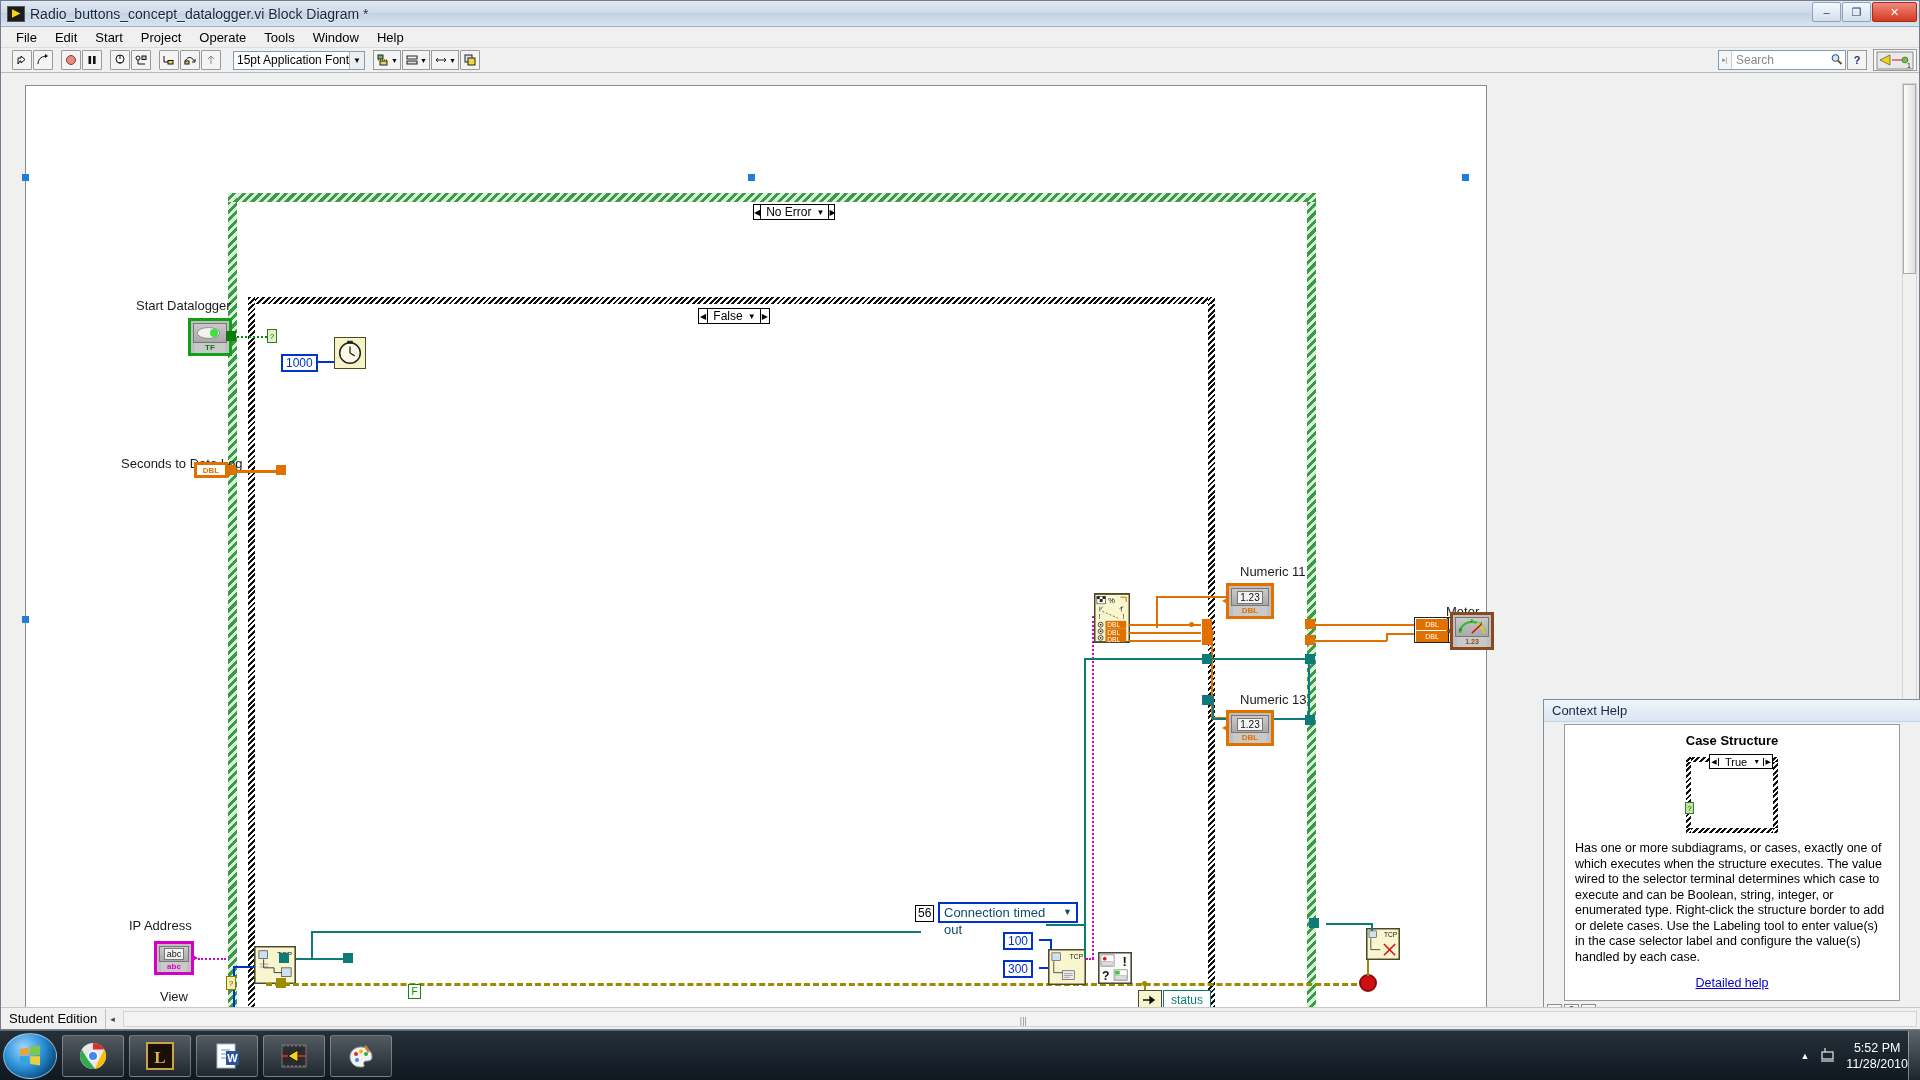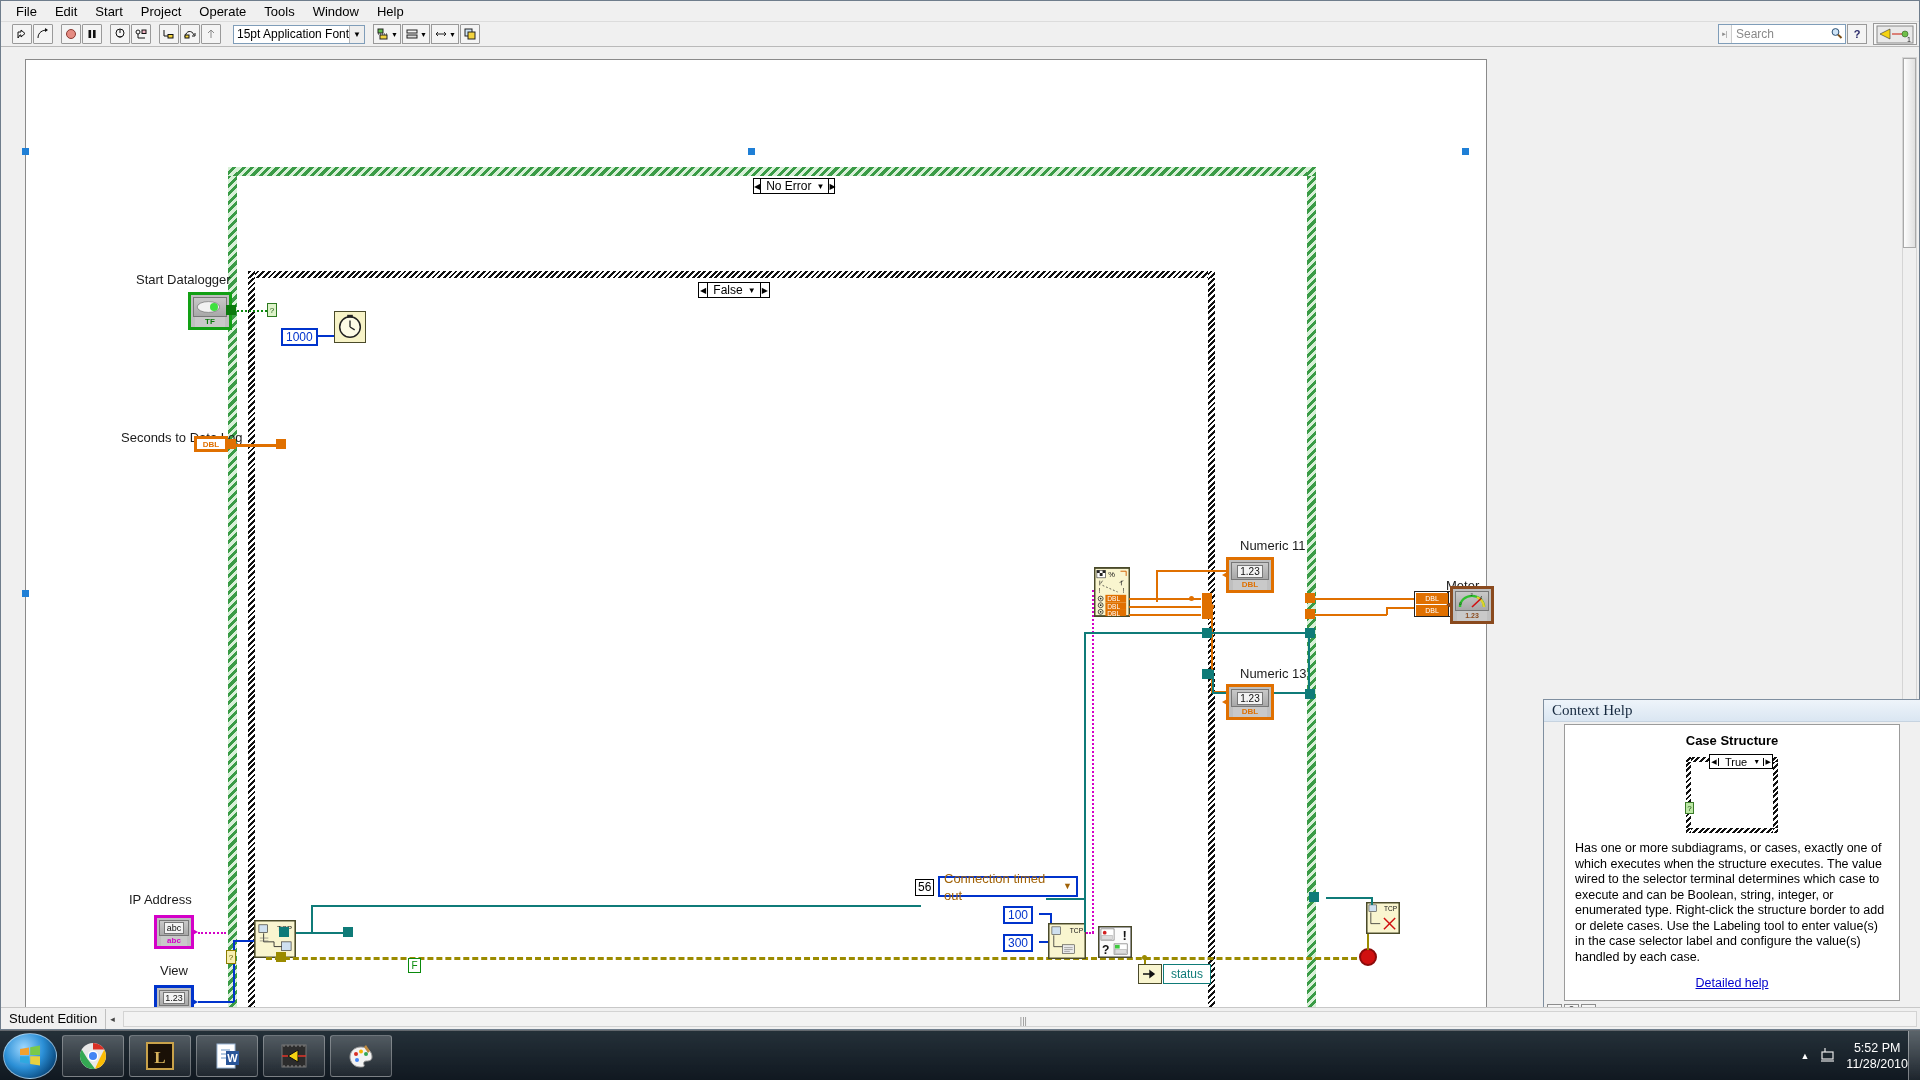--- a/index.html
+++ b/index.html
@@ -183,22 +183,22 @@
     width:0;height:0;border-right:7px solid;border-top:4px solid transparent;
     border-bottom:4px solid transparent;
   }
   
   .konst{
     position:absolute;border:2px solid #0033cc;background:#fff;color:#0033cc;
     font-size:12px;line-height:14px;padding:0 3px;white-space:nowrap;
   }
   
   .enumk{
-    position:absolute;border:2px solid #0033cc;background:#fff;color:#a16207;
-    font-size:13px;line-height:17px;padding:8px 4px;display:flex;align-items:center;
+    position:absolute;border:2px solid #0033cc;background:#fff;color:#0c4a6e;
+    font-size:13px;line-height:17px;padding:0 4px;display:flex;align-items:flex-start;
   }
   .enumk .dn{margin-left:6px;font-size:9px;}
   .errk{
     position:absolute;border:1px solid #000;background:#fff;color:#000;
     font-size:12px;line-height:15px;padding:0 2px;
   }
   
   .fnode{
     position:absolute;background:#f7f3c7;border:1px solid #4a4a2a;
   }
@@ -210,23 +210,22 @@
   .tun{position:absolute;width:10px;height:10px;}
   .junc{position:absolute;width:5px;height:5px;border-radius:50%;}
   
   #ctxhelp{
     position:absolute;left:1542px;top:698px;width:378px;height:322px;
     background:#f0f0f0;border:1px solid #7f8fa0;
     display:flex;flex-direction:column;
   }
   #ctxhelp .cap{
     height:22px;background:linear-gradient(#eef4fa,#dae6f2);
-    font-size:15px;color:#16293f;display:flex;align-items:center;padding-left:8px;
+    font-size:13px;color:#16293f;display:flex;align-items:center;padding-left:8px;
     border-bottom:1px solid #c6d3e0;
-    font-family:Liberation Serif, serif;
   }
   #ctxhelp .body{
     flex:1;margin:2px 20px;background:#fff;border:1px solid #9b9b9b;
     padding:8px 10px;overflow:hidden;position:relative;
   }
   #ctxhelp h3{font-size:13px;text-align:center;margin-bottom:9px;color:#000;}
   #ctxhelp p{font-size:12.5px;line-height:15.5px;color:#000;margin-top:8px;}
   #ctxhelp .dlink{
     display:block;text-align:center;margin-top:11px;font-size:12.5px;
     color:#0000cc;text-decoration:underline;
@@ -300,20 +299,29 @@
     border-left:1px solid rgba(255,255,255,.4);
   }
 </style>
 </head>
 <body>
 
 <div id="desktop"></div>
 
 <div id="lv-window">
 
+  <div id="titlebar">
+    <div class="tico"></div>
+    <div id="title-text">Radio_buttons_concept_datalogger.vi Block Diagram *</div>
+    <div class="winbtns">
+      <div class="winbtn">–</div>
+      <div class="winbtn">❐</div>
+      <div class="winbtn close">✕</div>
+    </div>
+  </div>
 
   <div id="menubar">
     <div class="mi">File</div>
     <div class="mi">Edit</div>
     <div class="mi">Start</div>
     <div class="mi">Project</div>
     <div class="mi">Operate</div>
     <div class="mi">Tools</div>
     <div class="mi">Window</div>
     <div class="mi">Help</div>

